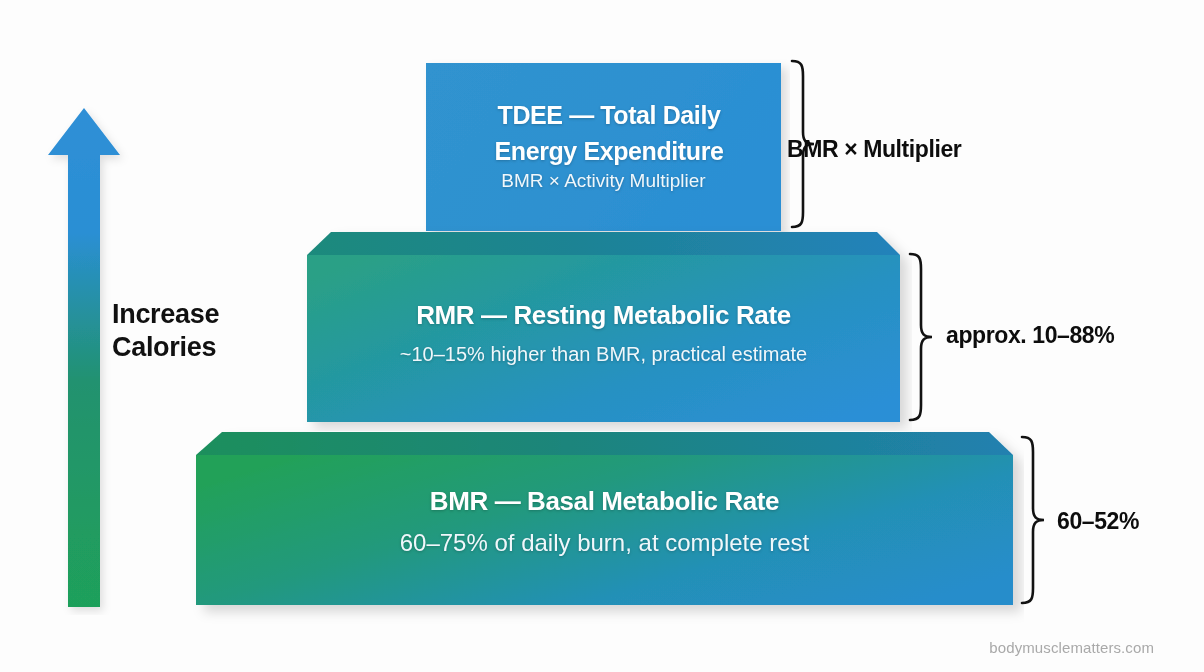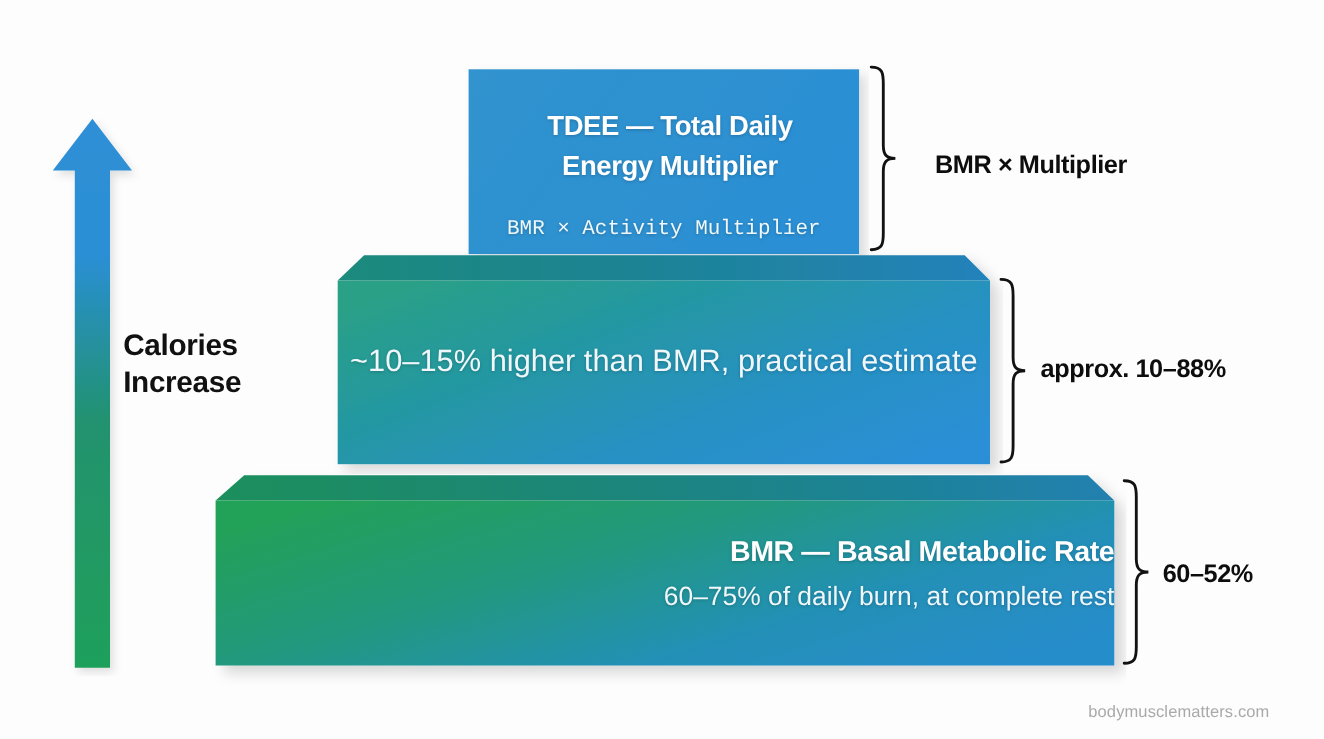--- a/index.html
+++ b/index.html
@@ -53,46 +53,46 @@
   }
   .block-sub {
     font-weight: normal;
     color: #f0f7fb;
   }
 
   
   #tdee-block { left: 420px; top: 57px; width: 370px; height: 180px; }
   #tdee-text { top: 41px; left: 6px; width: 355px; }
   #tdee-text .block-title { font-size: 25px; line-height: 1.42; padding-left: 11px; }
-  #tdee-text .block-sub   { font-size: 19px; margin-top: 28px; font-family: Liberation Mono, monospace; }
+  #tdee-text .block-sub   { font-size: 19px; margin-top: 1px; }
 
   
   #rmr-block { left: 300px; top: 226px; width: 612px; height: 205px; }
   #rmr-text { top: 74px; left: 7px; width: 593px; }
   #rmr-text .block-title { font-size: 26px; }
-  #rmr-text .block-sub   { font-size: 28px; margin-top: 12px; }
+  #rmr-text .block-sub   { font-size: 20px; margin-top: 12px; }
 
   
   #bmr-block { left: 188px; top: 426px; width: 836px; height: 200px; }
-  #bmr-text { top: 60px; left: 8px; width: 817px; text-align: right; }
+  #bmr-text { top: 60px; left: 8px; width: 817px; }
   #bmr-text .block-title { font-size: 26px; }
   #bmr-text .block-sub   { font-size: 24px; margin-top: 12px; }
 
   
   .brace { position: absolute; }
   .annotation {
     position: absolute;
     font-size: 23px;
     font-weight: bold;
     color: #0d0d0d;
     letter-spacing: -0.4px;
     white-space: nowrap;
   }
   #brace-tdee { left: 790px; top: 58px; width: 36px; height: 172px; }
-  #ann-tdee   { left: 850px; top: 136px; }
+  #ann-tdee   { left: 787px; top: 136px; }
 
   #brace-rmr  { left: 908px; top: 251px; width: 36px; height: 172px; }
   #ann-rmr    { left: 946px; top: 322px; }
 
   #brace-bmr  { left: 1020px; top: 434px; width: 36px; height: 172px; }
   #ann-bmr    { left: 1057px; top: 508px; }
 
   
   #watermark {
     position: absolute;
@@ -118,41 +118,41 @@
         </linearGradient>
         <filter id="softShadow" x="-40%" y="-10%" width="190%" height="125%">
           <feDropShadow dx="3" dy="4" stdDeviation="4" flood-color="#000" flood-opacity="0.12"></feDropShadow>
         </filter>
       </defs>
       <polygon filter="url(#softShadow)" points="44,53 8,100 28,100 28,552 60,552 60,100 80,100" fill="url(#arrowGrad)"></polygon>
     </svg>
   </div>
 
   <div id="calories-label">
+    <div>Increase</div>
     <div>Calories</div>
-    <div>Increase</div>
   </div>
 
   <div class="block" id="tdee-block">
     <svg width="370" height="180" viewBox="0 0 370 180">
       <defs>
         <linearGradient id="tdeeFront" x1="0" y1="0" x2="1" y2="0.35">
           <stop offset="0%" stop-color="#3093cf"></stop>
           <stop offset="55%" stop-color="#2e91d0"></stop>
           <stop offset="100%" stop-color="#2b8fd4"></stop>
         </linearGradient>
         <filter id="tdeeShadow" x="-15%" y="-10%" width="140%" height="140%">
           <feDropShadow dx="6" dy="5" stdDeviation="5" flood-color="#000" flood-opacity="0.13"></feDropShadow>
         </filter>
       </defs>
       <rect x="6" y="6" width="355" height="168" fill="url(#tdeeFront)" filter="url(#tdeeShadow)"></rect>
     </svg>
     <div class="block-text" id="tdee-text">
       <div class="block-title">TDEE — Total Daily</div>
-      <div class="block-title">Energy Multiplier</div>
+      <div class="block-title">Energy Expenditure</div>
       <div class="block-sub">BMR × Activity Multiplier</div>
     </div>
   </div>
 
   <div class="block" id="rmr-block">
     <svg width="612" height="205" viewBox="0 0 612 205">
       <defs>
         <linearGradient id="rmrFront" x1="0" y1="0.15" x2="1" y2="0.85">
           <stop offset="0%" stop-color="#2aa086"></stop>
           <stop offset="30%" stop-color="#2498a0"></stop>
@@ -169,20 +169,21 @@
         </filter>
       </defs>
       <g filter="url(#rmrShadow)">
 
         <polygon points="7,29 31,6 577,6 600,29" fill="url(#rmrTop)"></polygon>
 
         <rect x="7" y="29" width="593" height="167" fill="url(#rmrFront)"></rect>
       </g>
     </svg>
     <div class="block-text" id="rmr-text">
+      <div class="block-title">RMR — Resting Metabolic Rate</div>
       <div class="block-sub">~10–15% higher than BMR, practical estimate</div>
     </div>
   </div>
 
   <div class="block" id="bmr-block">
     <svg width="836" height="200" viewBox="0 0 836 200">
       <defs>
         <linearGradient id="bmrFront" x1="0" y1="0.2" x2="1" y2="0.8">
           <stop offset="0%" stop-color="#21a158"></stop>
           <stop offset="35%" stop-color="#22997c"></stop>

